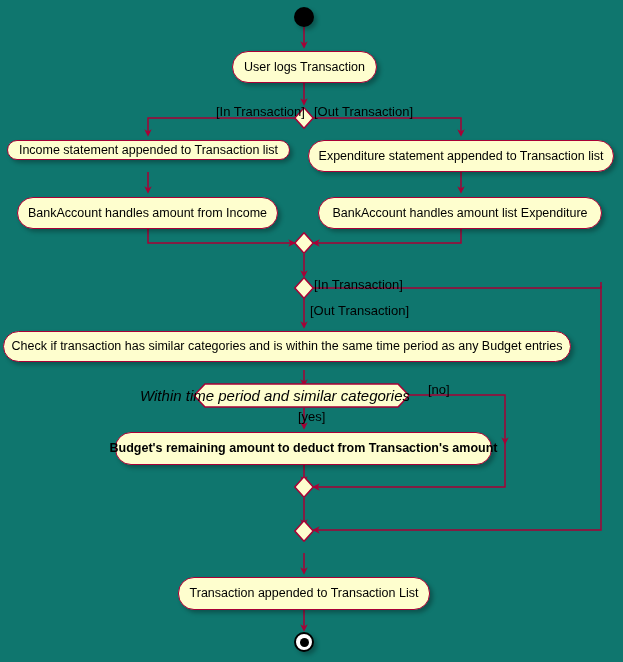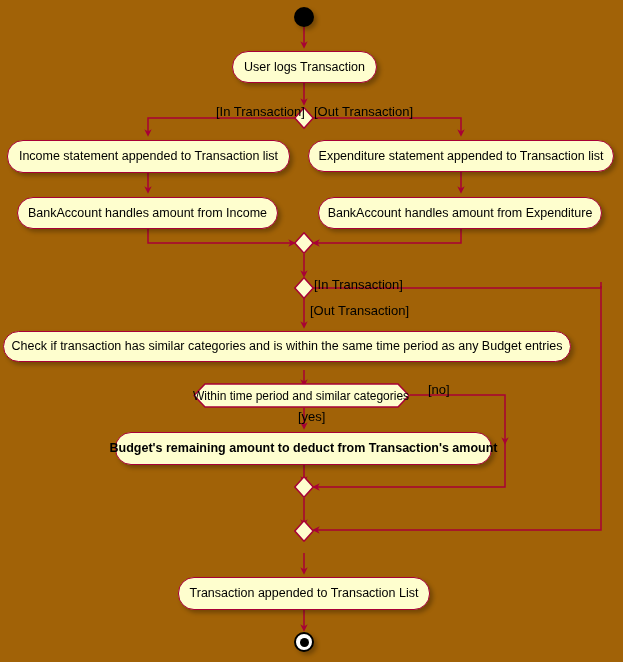--- a/index.html
+++ b/index.html
@@ -7,21 +7,21 @@
     padding: 0;
     background: #ffffff;
   }
   body {
     font-family: "Liberation Sans", sans-serif;
   }
   #diagram-root {
     position: relative;
     width: 623px;
     height: 662px;
-    background: #a16207;
+    background: #0f766e;
     overflow: hidden;
   }
   #edges {
     position: absolute;
     left: 0; top: 0;
     width: 623px;
     height: 662px;
   }
   .node {
     position: absolute;
@@ -36,26 +36,27 @@
     align-items: center;
     justify-content: center;
     white-space: nowrap;
     box-shadow: 3px 3px 4px rgba(0,0,0,0.28);
     z-index: 3;
   }
   .hexnode {
     position: absolute;
     box-sizing: border-box;
     color: #000000;
-    font-size: 12px;
+    font-size: 15px;
     display: flex;
     align-items: center;
-    justify-content: flex-start;
+    justify-content: flex-end;
     white-space: nowrap;
     z-index: 3;
+    font-style: italic;
   }
   .hexnode .hexlabel {
     position: relative;
     z-index: 2;
   }
   .edge-label {
     position: absolute;
     font-size: 13px;
     color: #000000;
     white-space: nowrap;
@@ -157,34 +158,34 @@
   </div>
 
   <div class="diamond" style="left:294px; top:107px;">
     <svg width="20" height="22" viewBox="0 0 20 22" xmlns="http://www.w3.org/2000/svg">
       <polygon points="10,0.8 19.2,11 10,21.2 0.8,11" fill="#FEFECE" stroke="#A80036" stroke-width="1.5"></polygon>
     </svg>
   </div>
   <div class="edge-label" style="left:216px; top:105px;">[In Transaction]</div>
   <div class="edge-label" style="left:314px; top:105px;">[Out Transaction]</div>
 
-  <div class="node" style="left:7px; top:140px; width:283px; height:33px;">
+  <div class="node" style="left:7px; top:140px; width:283px; height:20px;">
     <span>Income statement appended to Transaction list</span>
   </div>
 
   <div class="node" style="left:308px; top:140px; width:306px; height:32px;justify-content:center;">
     <span>Expenditure statement appended to Transaction list</span>
   </div>
 
   <div class="node" style="left:17px; top:197px; width:261px; height:32px;align-items:center;">
     <span>BankAccount handles amount from Income</span>
   </div>
 
   <div class="node" style="left:318px; top:197px; width:284px; height:32px;">
-    <span>BankAccount handles amount from Expenditure</span>
+    <span>BankAccount handles amount list Expenditure</span>
   </div>
 
   <div class="diamond" style="left:294px; top:232px;">
     <svg width="20" height="22" viewBox="0 0 20 22" xmlns="http://www.w3.org/2000/svg">
       <polygon points="10,0.8 19.2,11 10,21.2 0.8,11" fill="#FEFECE" stroke="#A80036" stroke-width="1.5"></polygon>
     </svg>
   </div>
 
   <div class="diamond" style="left:294px; top:277px;">
     <svg width="20" height="22" viewBox="0 0 20 22" xmlns="http://www.w3.org/2000/svg">

